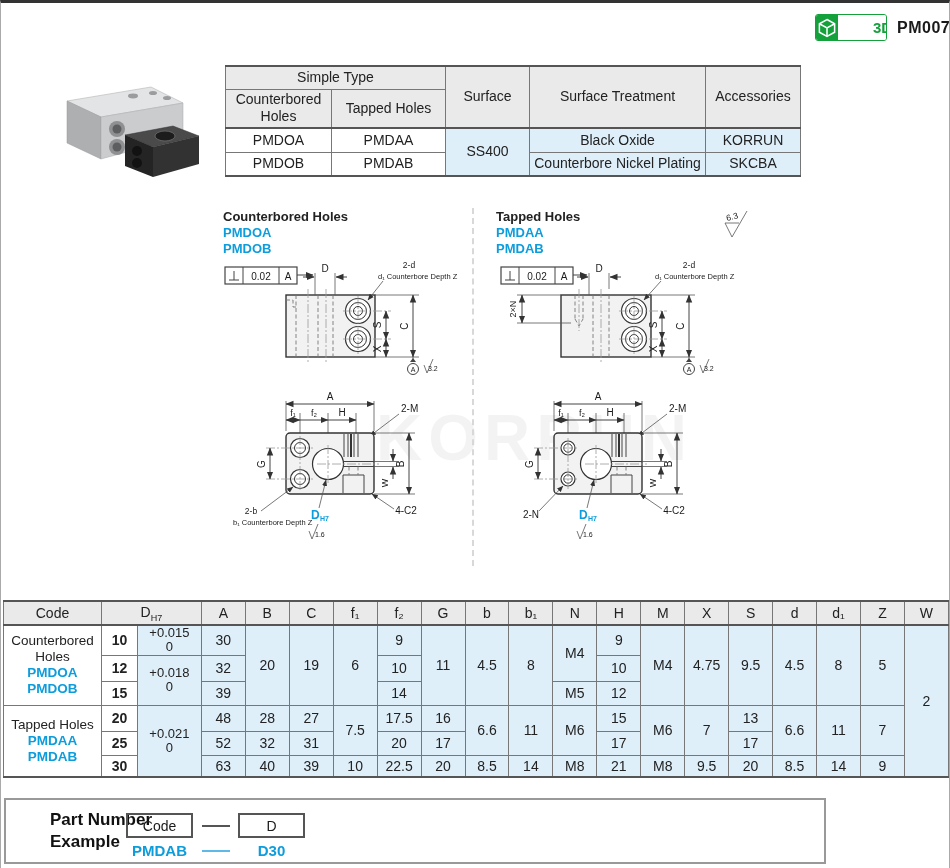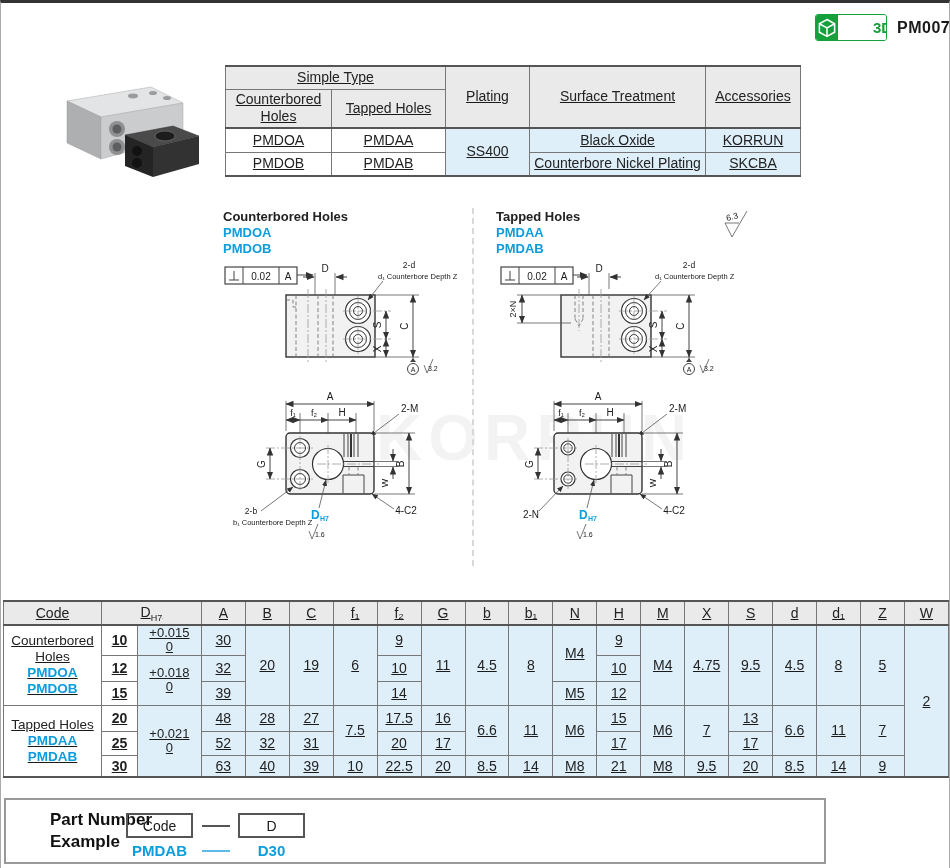--- a/index.html
+++ b/index.html
@@ -14,21 +14,21 @@
   .badge3d {
     position:absolute; left:814px; top:11px; height:27px; width:72px;
     border:1.5px solid #14A13C; border-radius:3px; display:flex; overflow:hidden; cursor:pointer;gap:35px;
   }
   .badge3d .cube { background:#14A13C; width:30px; display:flex; align-items:center; justify-content:center; }
   .badge3d .lbl { flex:1; display:flex; align-items:center; justify-content:center;
     color:#14A13C; font-weight:bold; font-size:15px; background:#fff; }
   .pagecode { position:absolute; left:896px; top:16px; font-size:16px; font-weight:600; letter-spacing:.5px; }
 
   
-  table { border-collapse:collapse;text-decoration:underline; }
+  table { border-collapse:collapse; }
   .type-table { position:absolute; left:224px; top:62px; table-layout:fixed;
     border-top:2px solid #555; border-bottom:2px solid #555; }
   .type-table th, .type-table td {
     border:1px solid #777; text-align:center; vertical-align:middle;
     font-size:14px; font-weight:normal; color:#222; padding:0 2px; line-height:1.25;
   }
   .type-table th { background:#EAEAEA; }
   .type-table .thickb { border-bottom:2px solid #555; }
   .cell-blue { background:#DEEFFA; }
   .link-blue { color:#0D9DDC; font-weight:600; cursor:pointer; }
@@ -112,21 +112,21 @@
     <colgroup>
         <col style="width:106px">
         <col style="width:114px">
         <col style="width:84px">
         <col style="width:176px">
         <col style="width:95px">
       </colgroup>
     <tbody>
         <tr style="height:23px">
       <th colspan="2">Simple Type</th>
-      <th rowspan="2" class="thickb">Plating</th>
+      <th rowspan="2" class="thickb">Surface</th>
       <th rowspan="2" class="thickb">Surface Treatment</th>
       <th rowspan="2" class="thickb">Accessories</th>
     </tr>
     <tr style="height:39px">
       <th class="thickb">Counterbored Holes</th>
       <th class="thickb">Tapped Holes</th>
     </tr>
     <tr style="height:24px">
       <td class="link-blue">PMDOA</td>
       <td class="link-blue">PMDAA</td>

